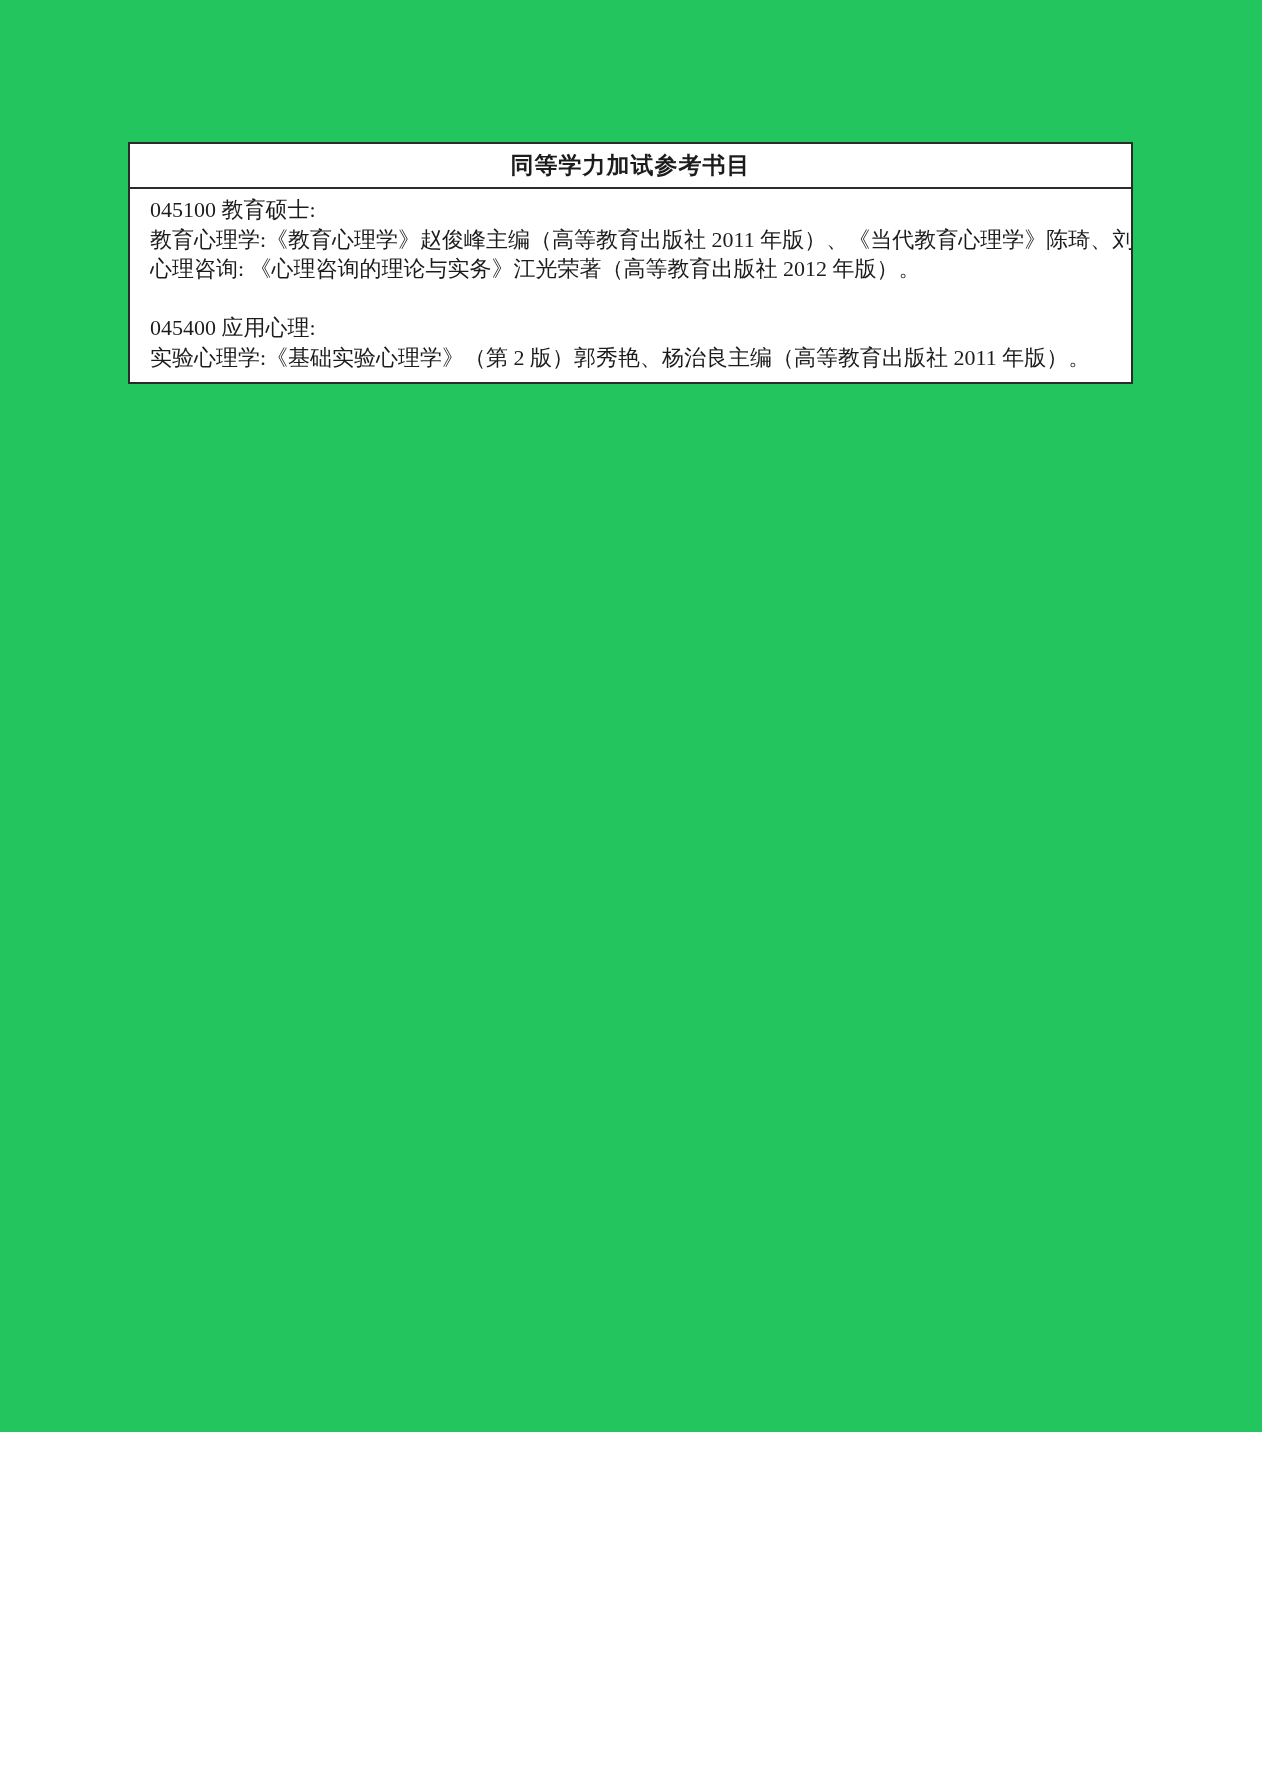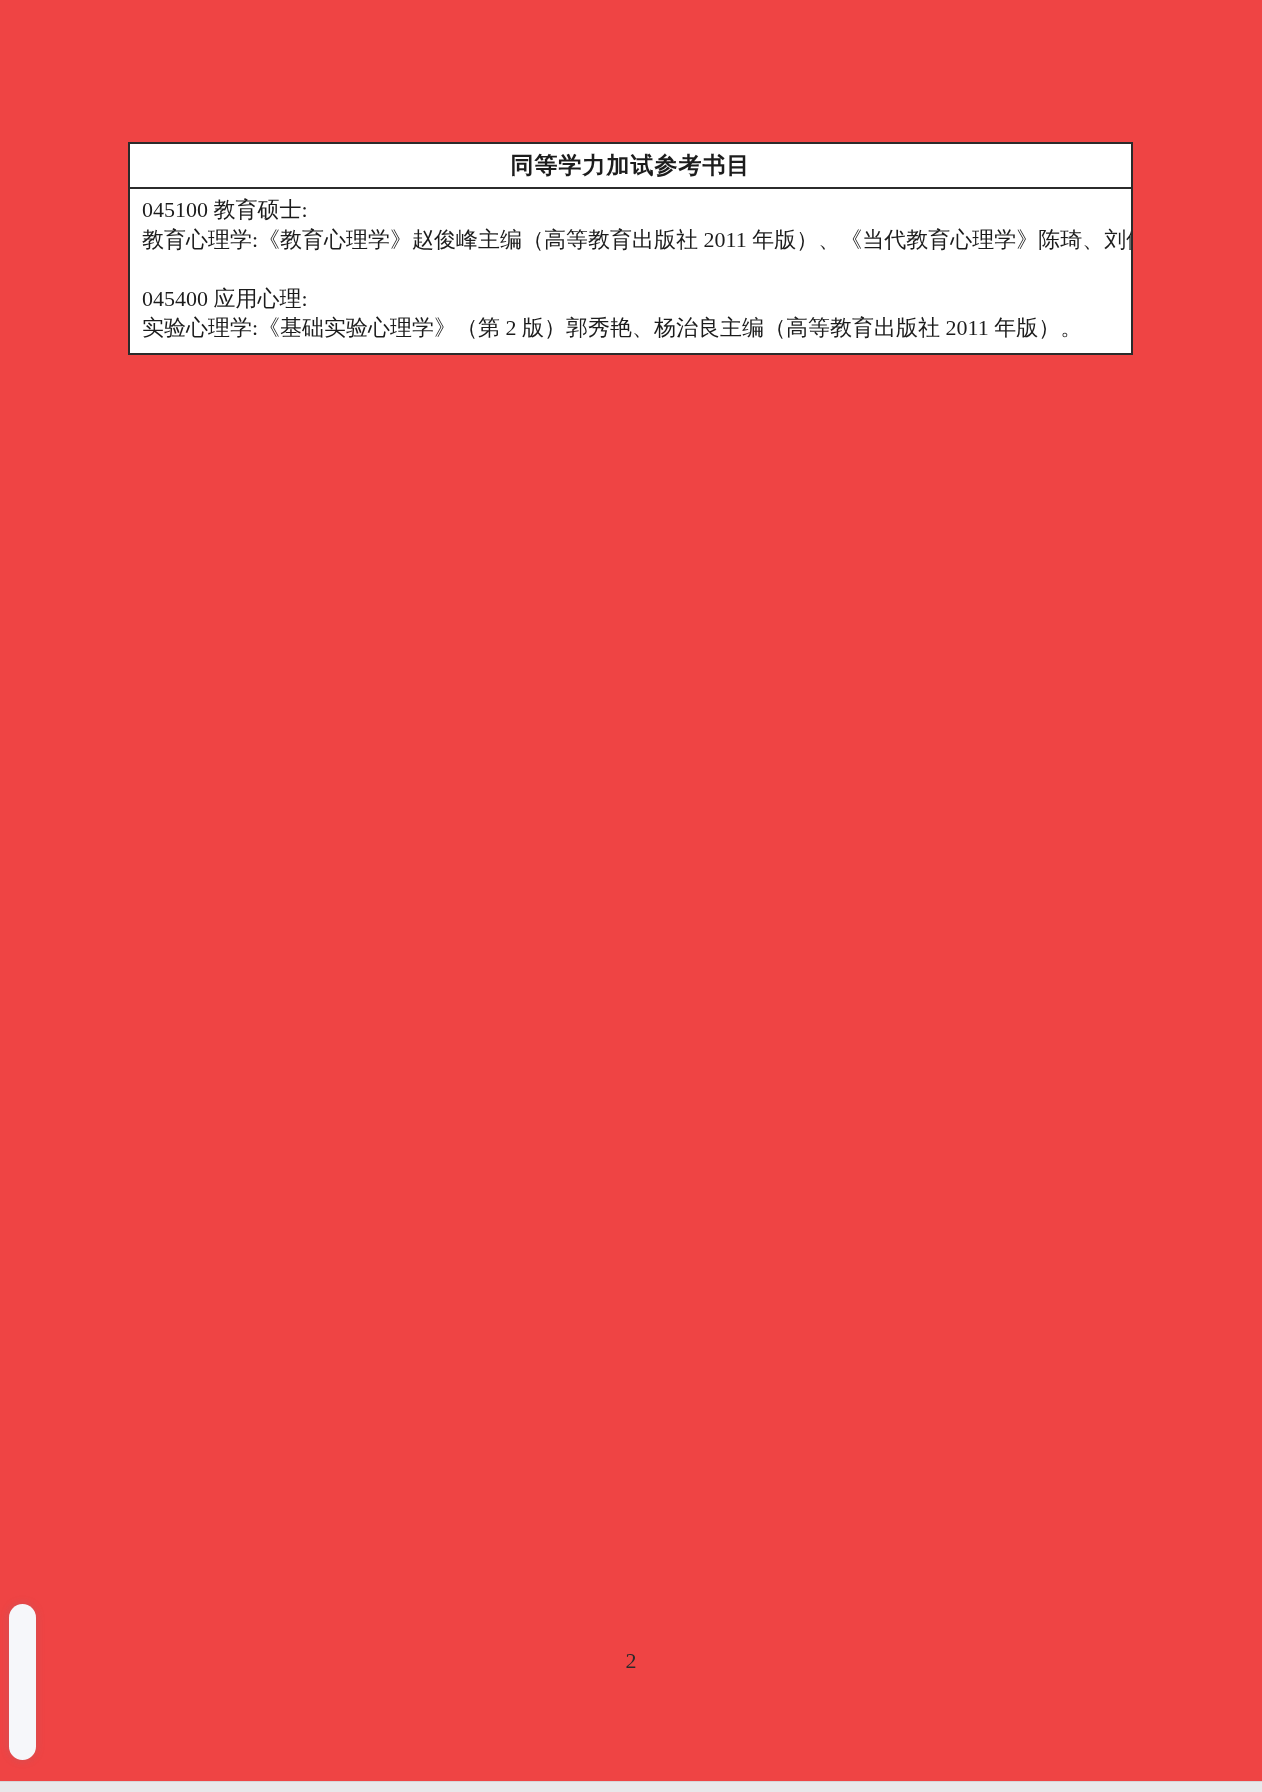--- a/index.html
+++ b/index.html
@@ -3,22 +3,22 @@
 <meta charset="utf-8">
 <style>
   html, body {
     margin: 0;
     padding: 0;
     background: #ffffff;
   }
   .page {
     position: relative;
     width: 1262px;
-    height: 1792px;
-    background: #ef4444;
+    height: 1432px;
+    background: #22c55e;
     font-family: "Liberation Serif", "DejaVu Serif", serif;
     color: #1c1c1c;
     overflow: hidden;
   }
   .doc-table {
     position: absolute;
     left: 128px;
     top: 142px;
     width: 1005px;
     border: 2px solid #2b2b2b;
@@ -33,20 +33,21 @@
     justify-content: center;
   }
   .doc-table .header-row .title {
     font-size: 23px;
     font-weight: bold;
     letter-spacing: 1px;
     white-space: nowrap;
   }
   .doc-table .body-cell {
     padding: 6px 0 10px 12px;
+    margin-left: 8px;
   }
   .body-cell .line {
     font-size: 22px;
     line-height: 29.5px;
     min-height: 29.5px;
     white-space: nowrap;
     overflow: hidden;
   }
   .page-number {
     position: absolute;
@@ -83,20 +84,21 @@
 
 <div class="page">
 
   <div class="doc-table">
     <div class="header-row">
       <div class="title">同等学力加试参考书目</div>
     </div>
     <div class="body-cell">
       <div class="line">045100 教育硕士:</div>
       <div class="line">教育心理学:《教育心理学》赵俊峰主编（高等教育出版社 2011 年版）、《当代教育心理学》陈琦、刘儒德主编（北</div>
+      <div class="line">心理咨询: 《心理咨询的理论与实务》江光荣著（高等教育出版社 2012 年版）。</div>
       <div class="line"></div>
       <div class="line">045400 应用心理:</div>
       <div class="line">实验心理学:《基础实验心理学》（第 2 版）郭秀艳、杨治良主编（高等教育出版社 2011 年版）。</div>
     </div>
   </div>
 
   <div class="page-number">2</div>
 
   <div class="scroll-thumb"></div>
 

